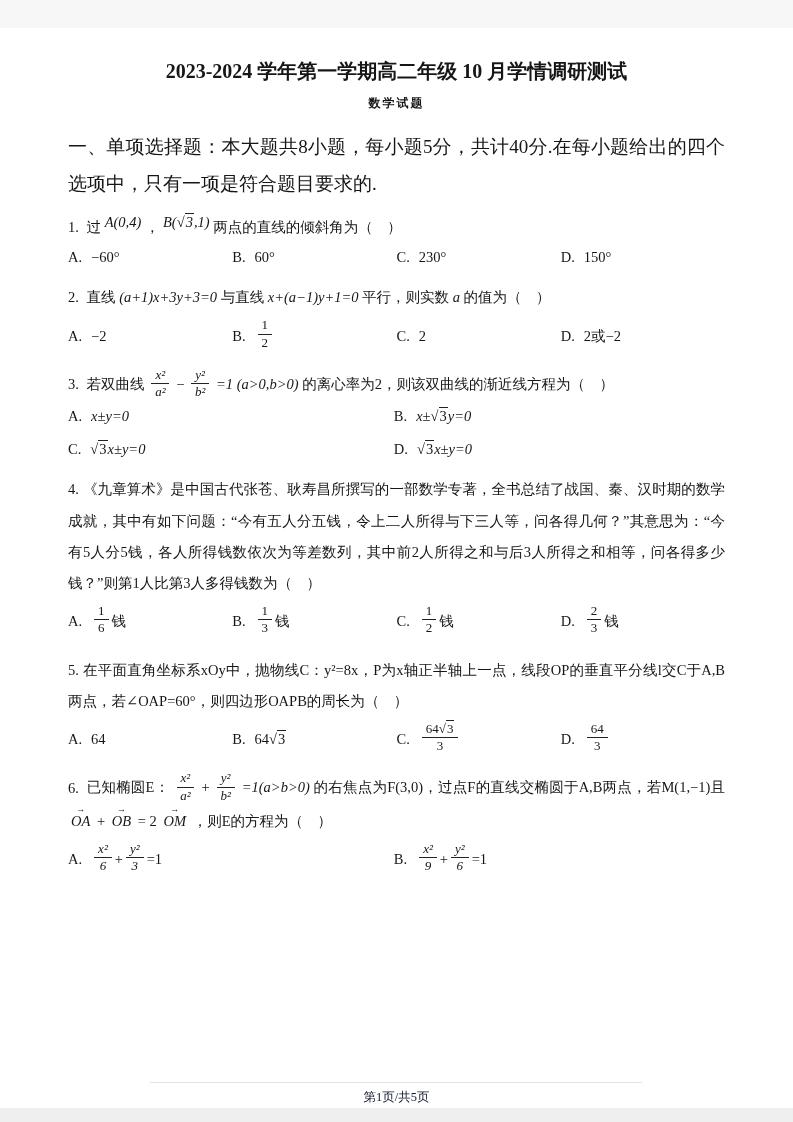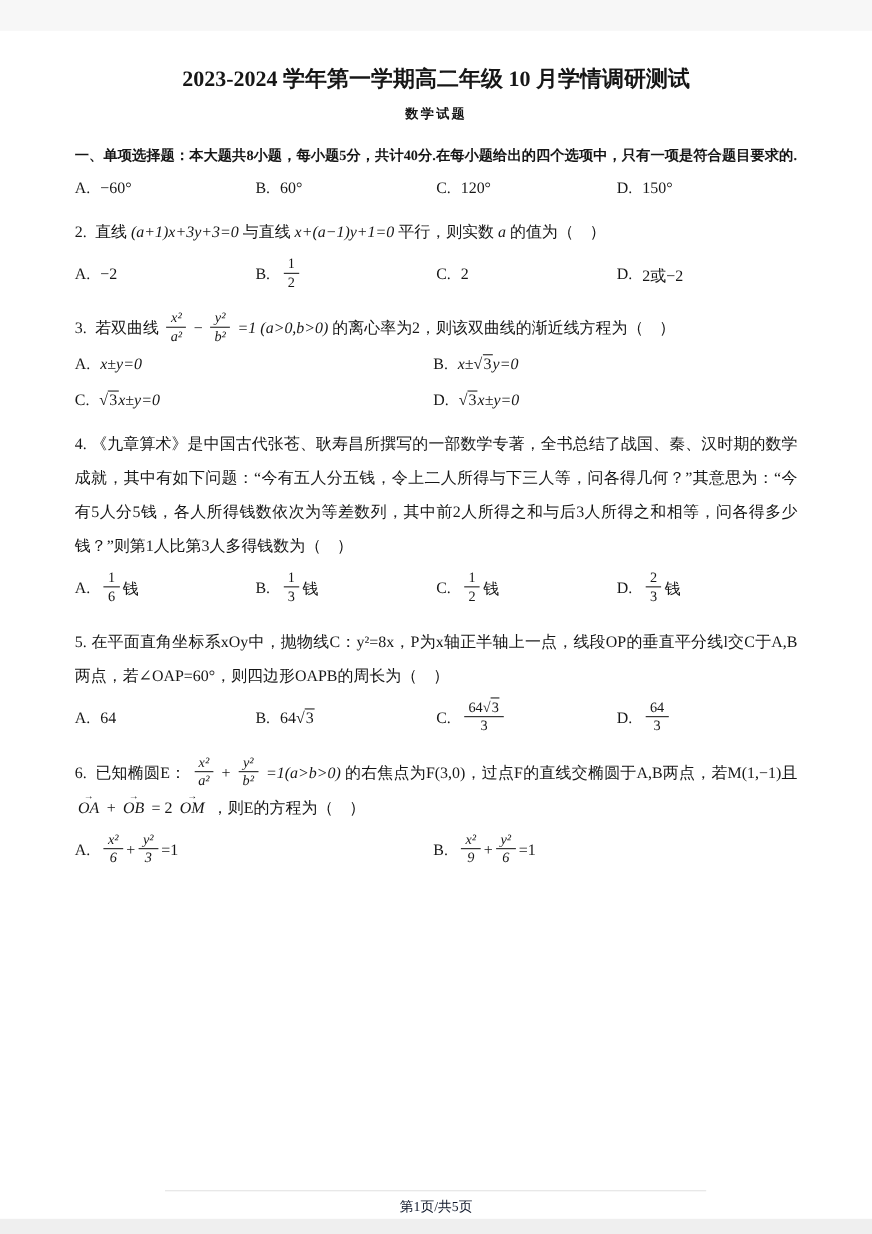--- a/index.html
+++ b/index.html
@@ -6,21 +6,21 @@
   body{
     width:793px;height:1122px;position:relative;overflow:hidden;
     background:#ffffff;color:#161616;
     font-family:"Liberation Serif","DejaVu Serif",serif;
   }
   .edge-top{position:absolute;top:0;left:0;right:0;height:28px;background:#f7f7f7;}
   .edge-bottom{position:absolute;bottom:0;left:0;right:0;height:14px;background:#efefef;}
   .sheet{position:absolute;inset:0;padding:46px 68px 0;box-sizing:border-box;}
   .title{font-size:20px;font-weight:700;text-align:center;margin:12px 0 10px;}
   .subtitle{font-size:12px;font-weight:700;text-align:center;margin:0 0 16px;letter-spacing:2px;}
-  .intro{font-weight:700;font-size:13px;line-height:1.95;margin:0 0 10px;text-align:justify;}
+  .intro{font-weight:400;font-size:19px;line-height:1.95;margin:0 0 10px;text-align:justify;}
   .question{margin-bottom:8px;}
   .stem{font-size:14.5px;line-height:2.15;text-align:justify;}
   .qnum{margin-right:4px;}
   .m{font-style:italic;text-align:center;}
   .raised{position:relative;top:-5px;}
   .opts{display:flex;align-items:center;font-size:14.5px;margin:6px 0 16px;}
   .opts4 > .opt{flex:0 0 25%;}
   .opts2 > .opt{flex:0 0 49.6%;}
   .opt{display:flex;align-items:center;}
   .olab{margin-right:9px;}
@@ -44,32 +44,40 @@
 <div class="edge-top"></div>
 
 <div class="sheet">
 
   <h1 class="title">2023-2024 学年第一学期高二年级 10 月学情调研测试</h1>
   <h2 class="subtitle">数学试题</h2>
 
   <p class="intro">一、单项选择题：本大题共8小题，每小题5分，共计40分.在每小题给出的四个选项中，只有一项是符合题目要求的.</p>
 
   <div class="question">
+    <div class="stem">
+      <span class="qnum">1.</span>
+      <span>过</span>
+      <span class="raised m">A(0,4)</span>
+      <span>，</span>
+      <span class="raised m"><span>B(</span><span class="sqrt"><span class="rad">3</span></span><span>,1)</span></span>
+      <span>两点的直线的倾斜角为（　）</span>
+    </div>
     <div class="opts opts4">
       <div class="opt">
           <span class="olab">A.</span>
           <span>−60°</span>
         </div>
       <div class="opt">
           <span class="olab">B.</span>
           <span>60°</span>
         </div>
       <div class="opt">
           <span class="olab">C.</span>
-          <span>120°</span>
+          <span>230°</span>
         </div>
       <div class="opt">
           <span class="olab">D.</span>
           <span>150°</span>
         </div>
     </div>
   </div>
 
   <div class="question">
     <div class="stem">

